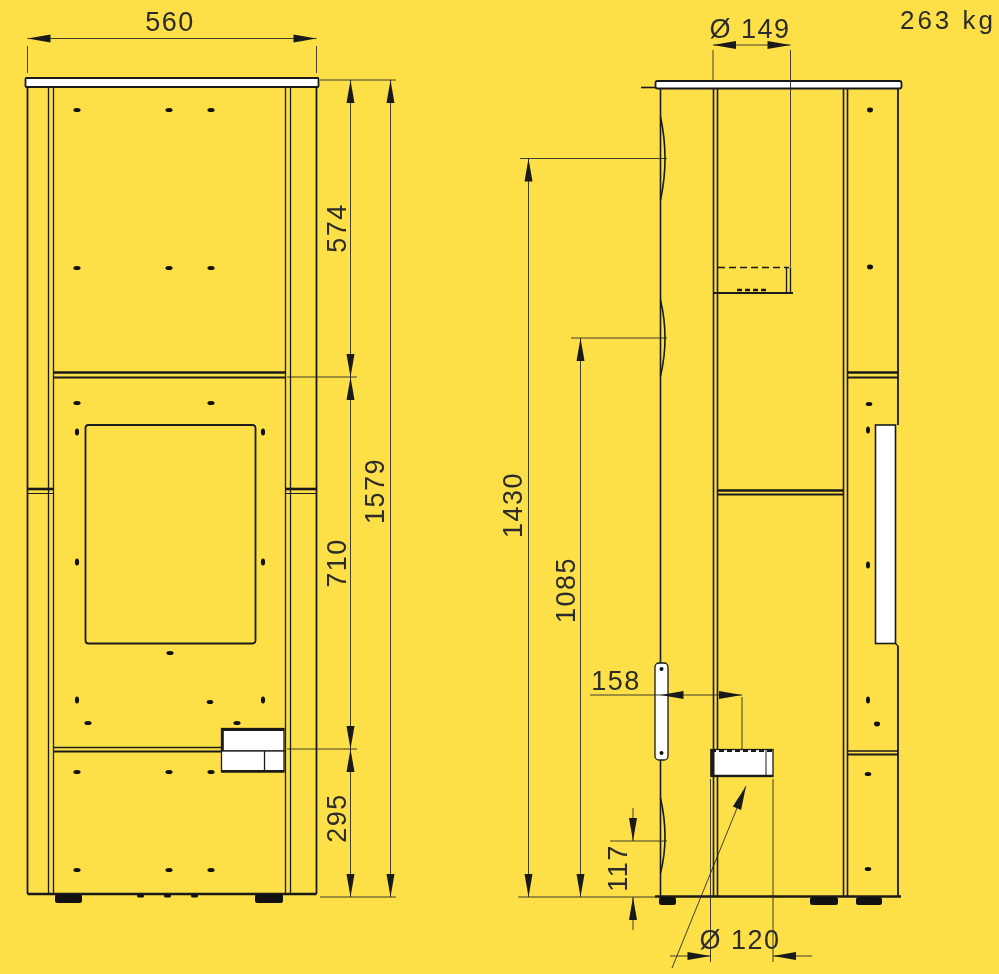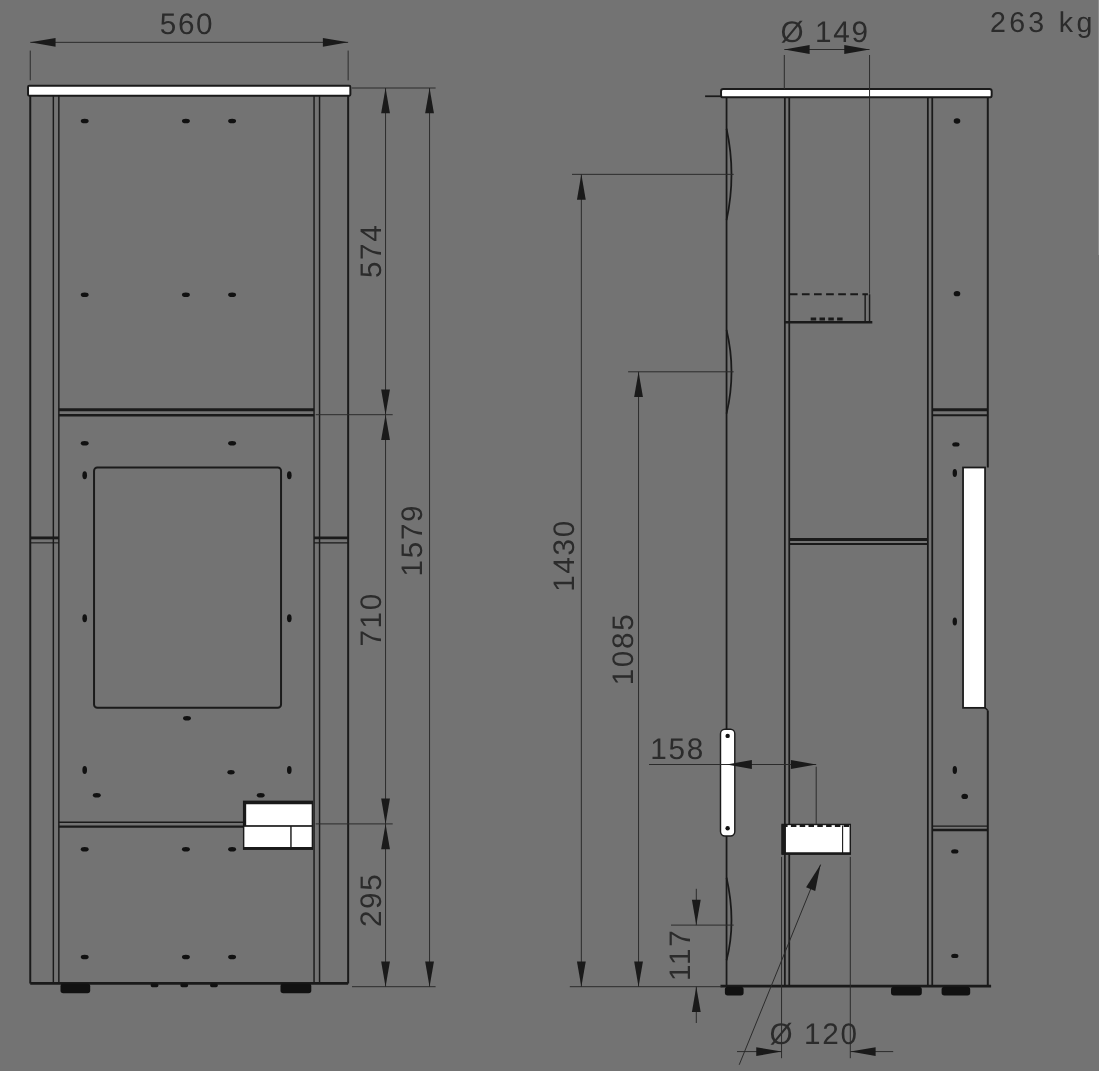--- a/index.html
+++ b/index.html
@@ -1,16 +1,16 @@
 <!DOCTYPE html>
 <html><head>
 <meta charset="utf-8">
 <style>
   html,body{margin:0;padding:0;background:#ffffff;}
-  .sheet{position:relative;width:999px;height:974px;background:#737373;overflow:hidden;text-align:center;}
+  .sheet{position:relative;width:999px;height:974px;background:#fde047;overflow:hidden;text-align:center;}
   svg{display:block;}
   .ln{stroke:#1a1a1a;fill:none;stroke-linecap:butt;}
   .s1{stroke-width:1;}
   .s13{stroke-width:1.3;}
   .s16{stroke-width:1.6;}
   .s18{stroke-width:1.8;}
   .s22{stroke-width:2.2;}
   .s26{stroke-width:2.6;}
   .s4{stroke-width:4;}
   .dim{stroke:#2a2a2a;fill:none;stroke-width:0.9;}

